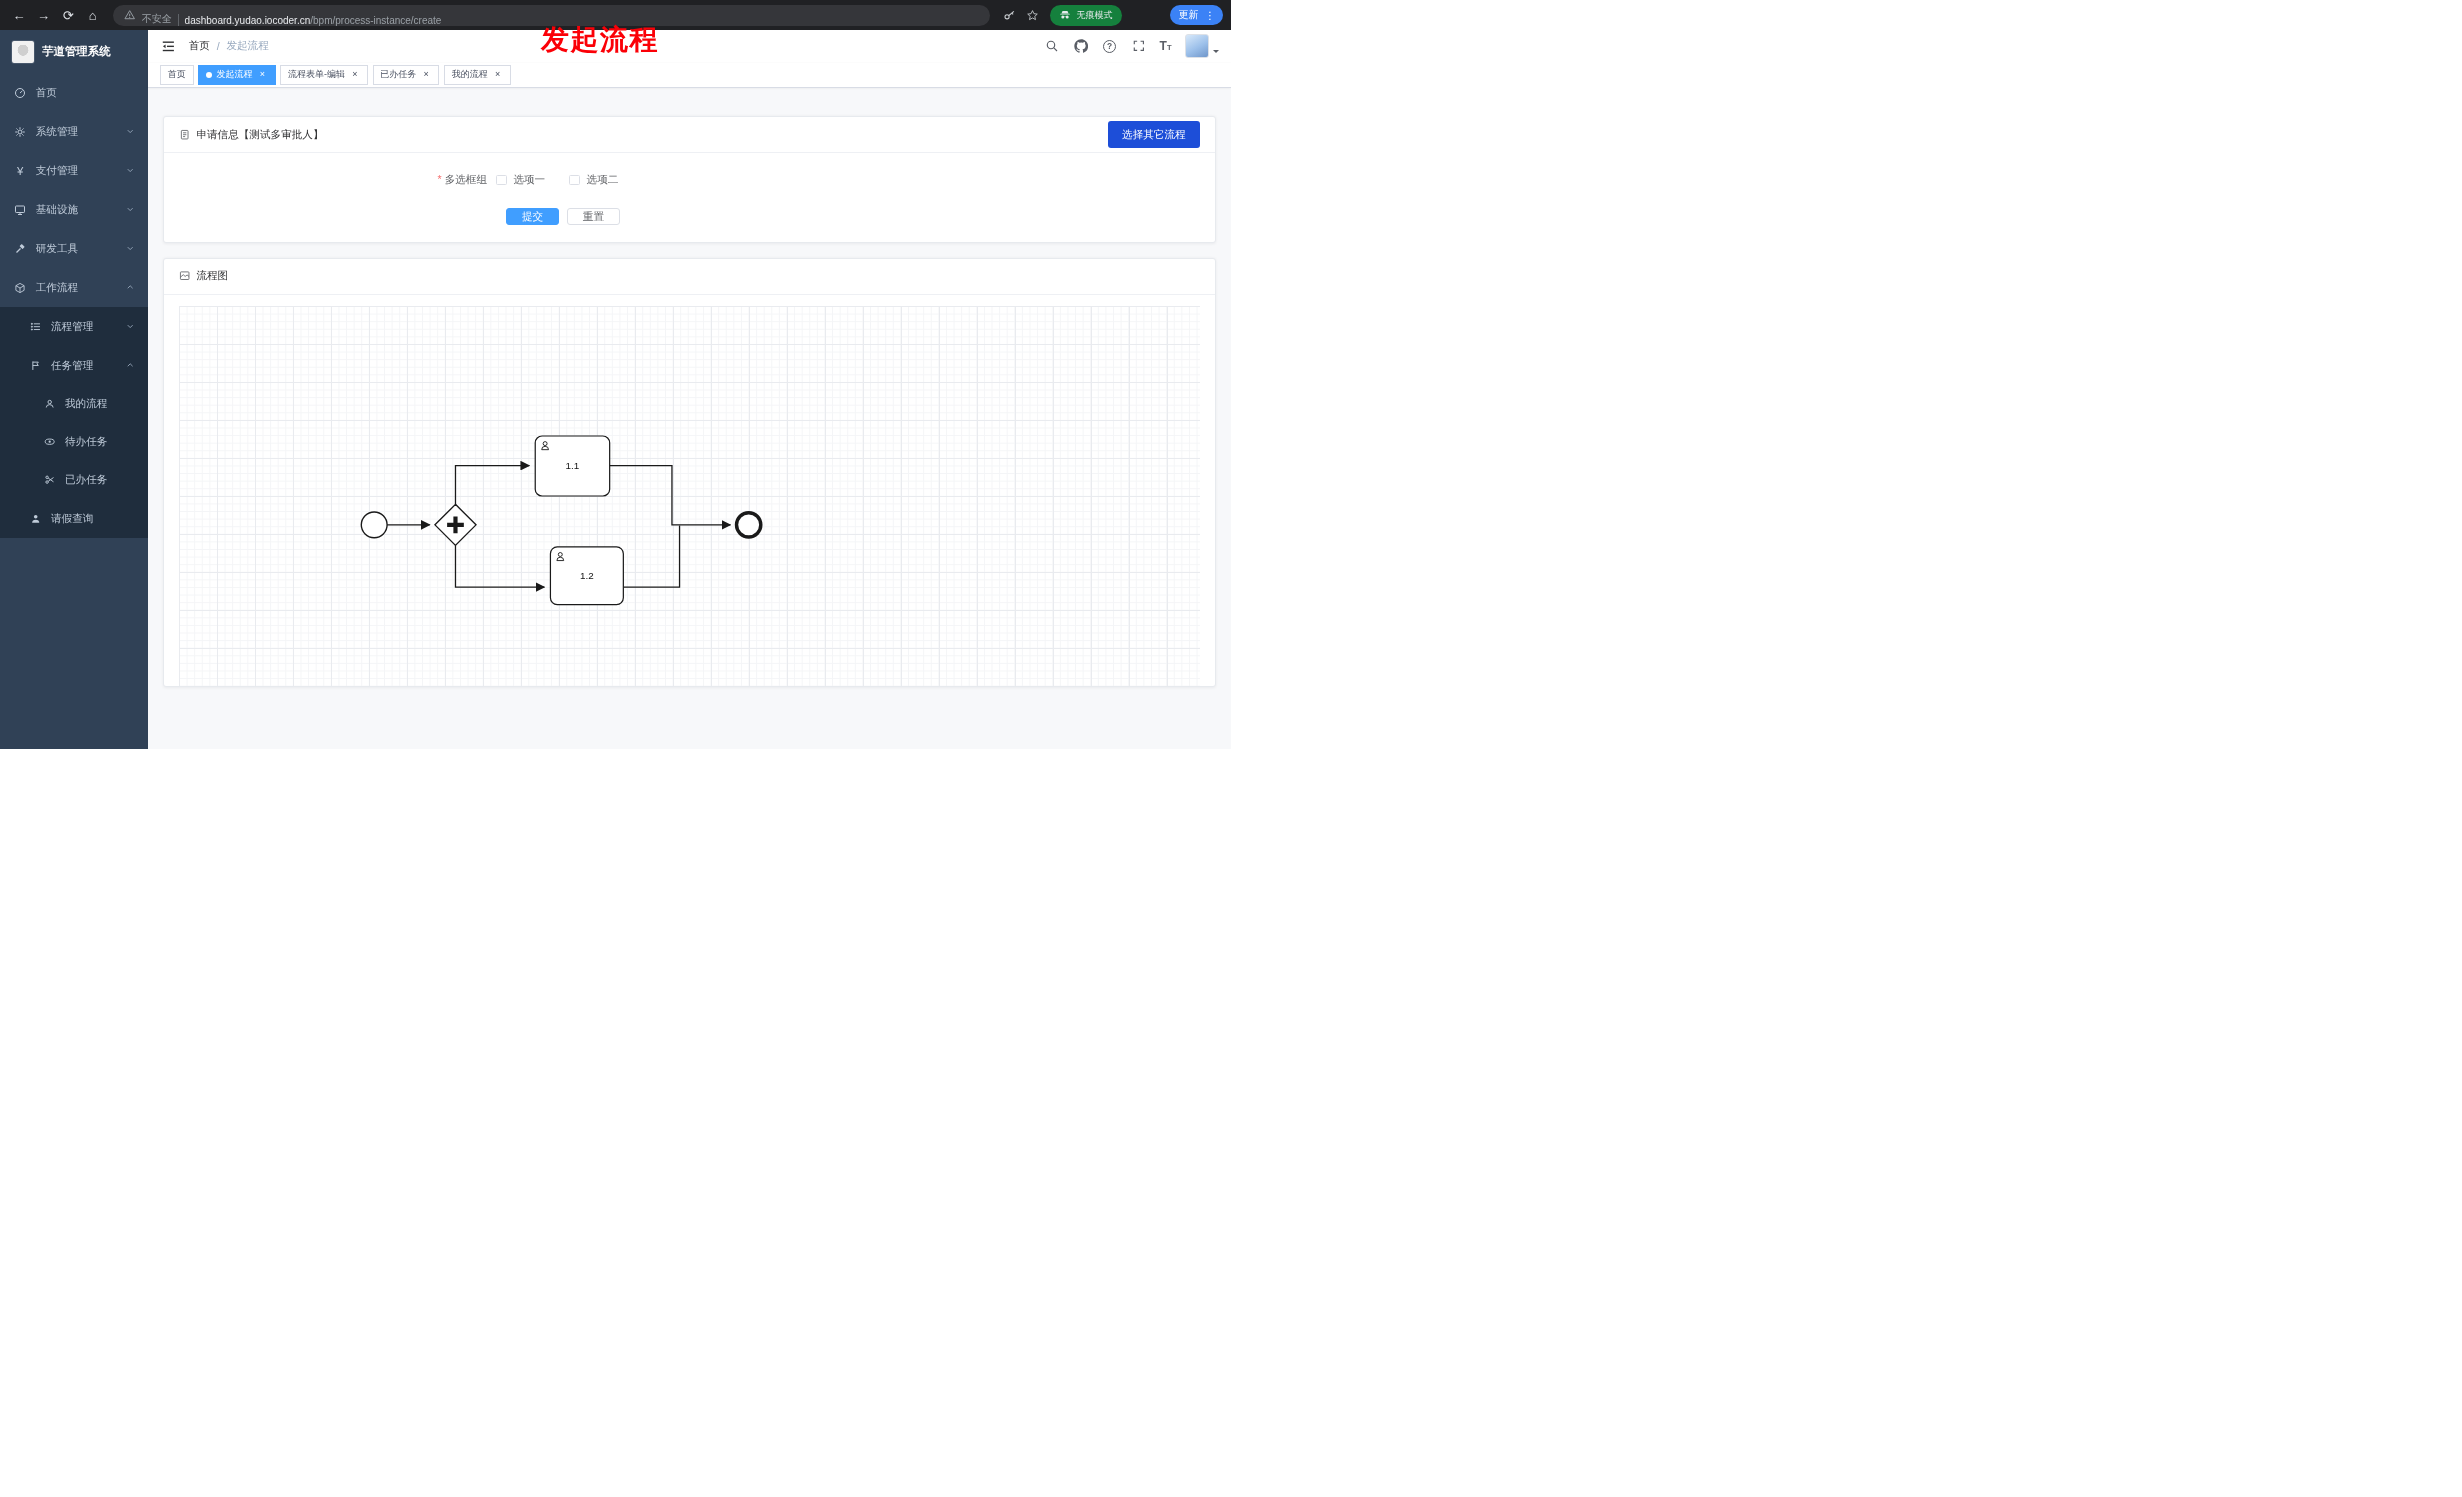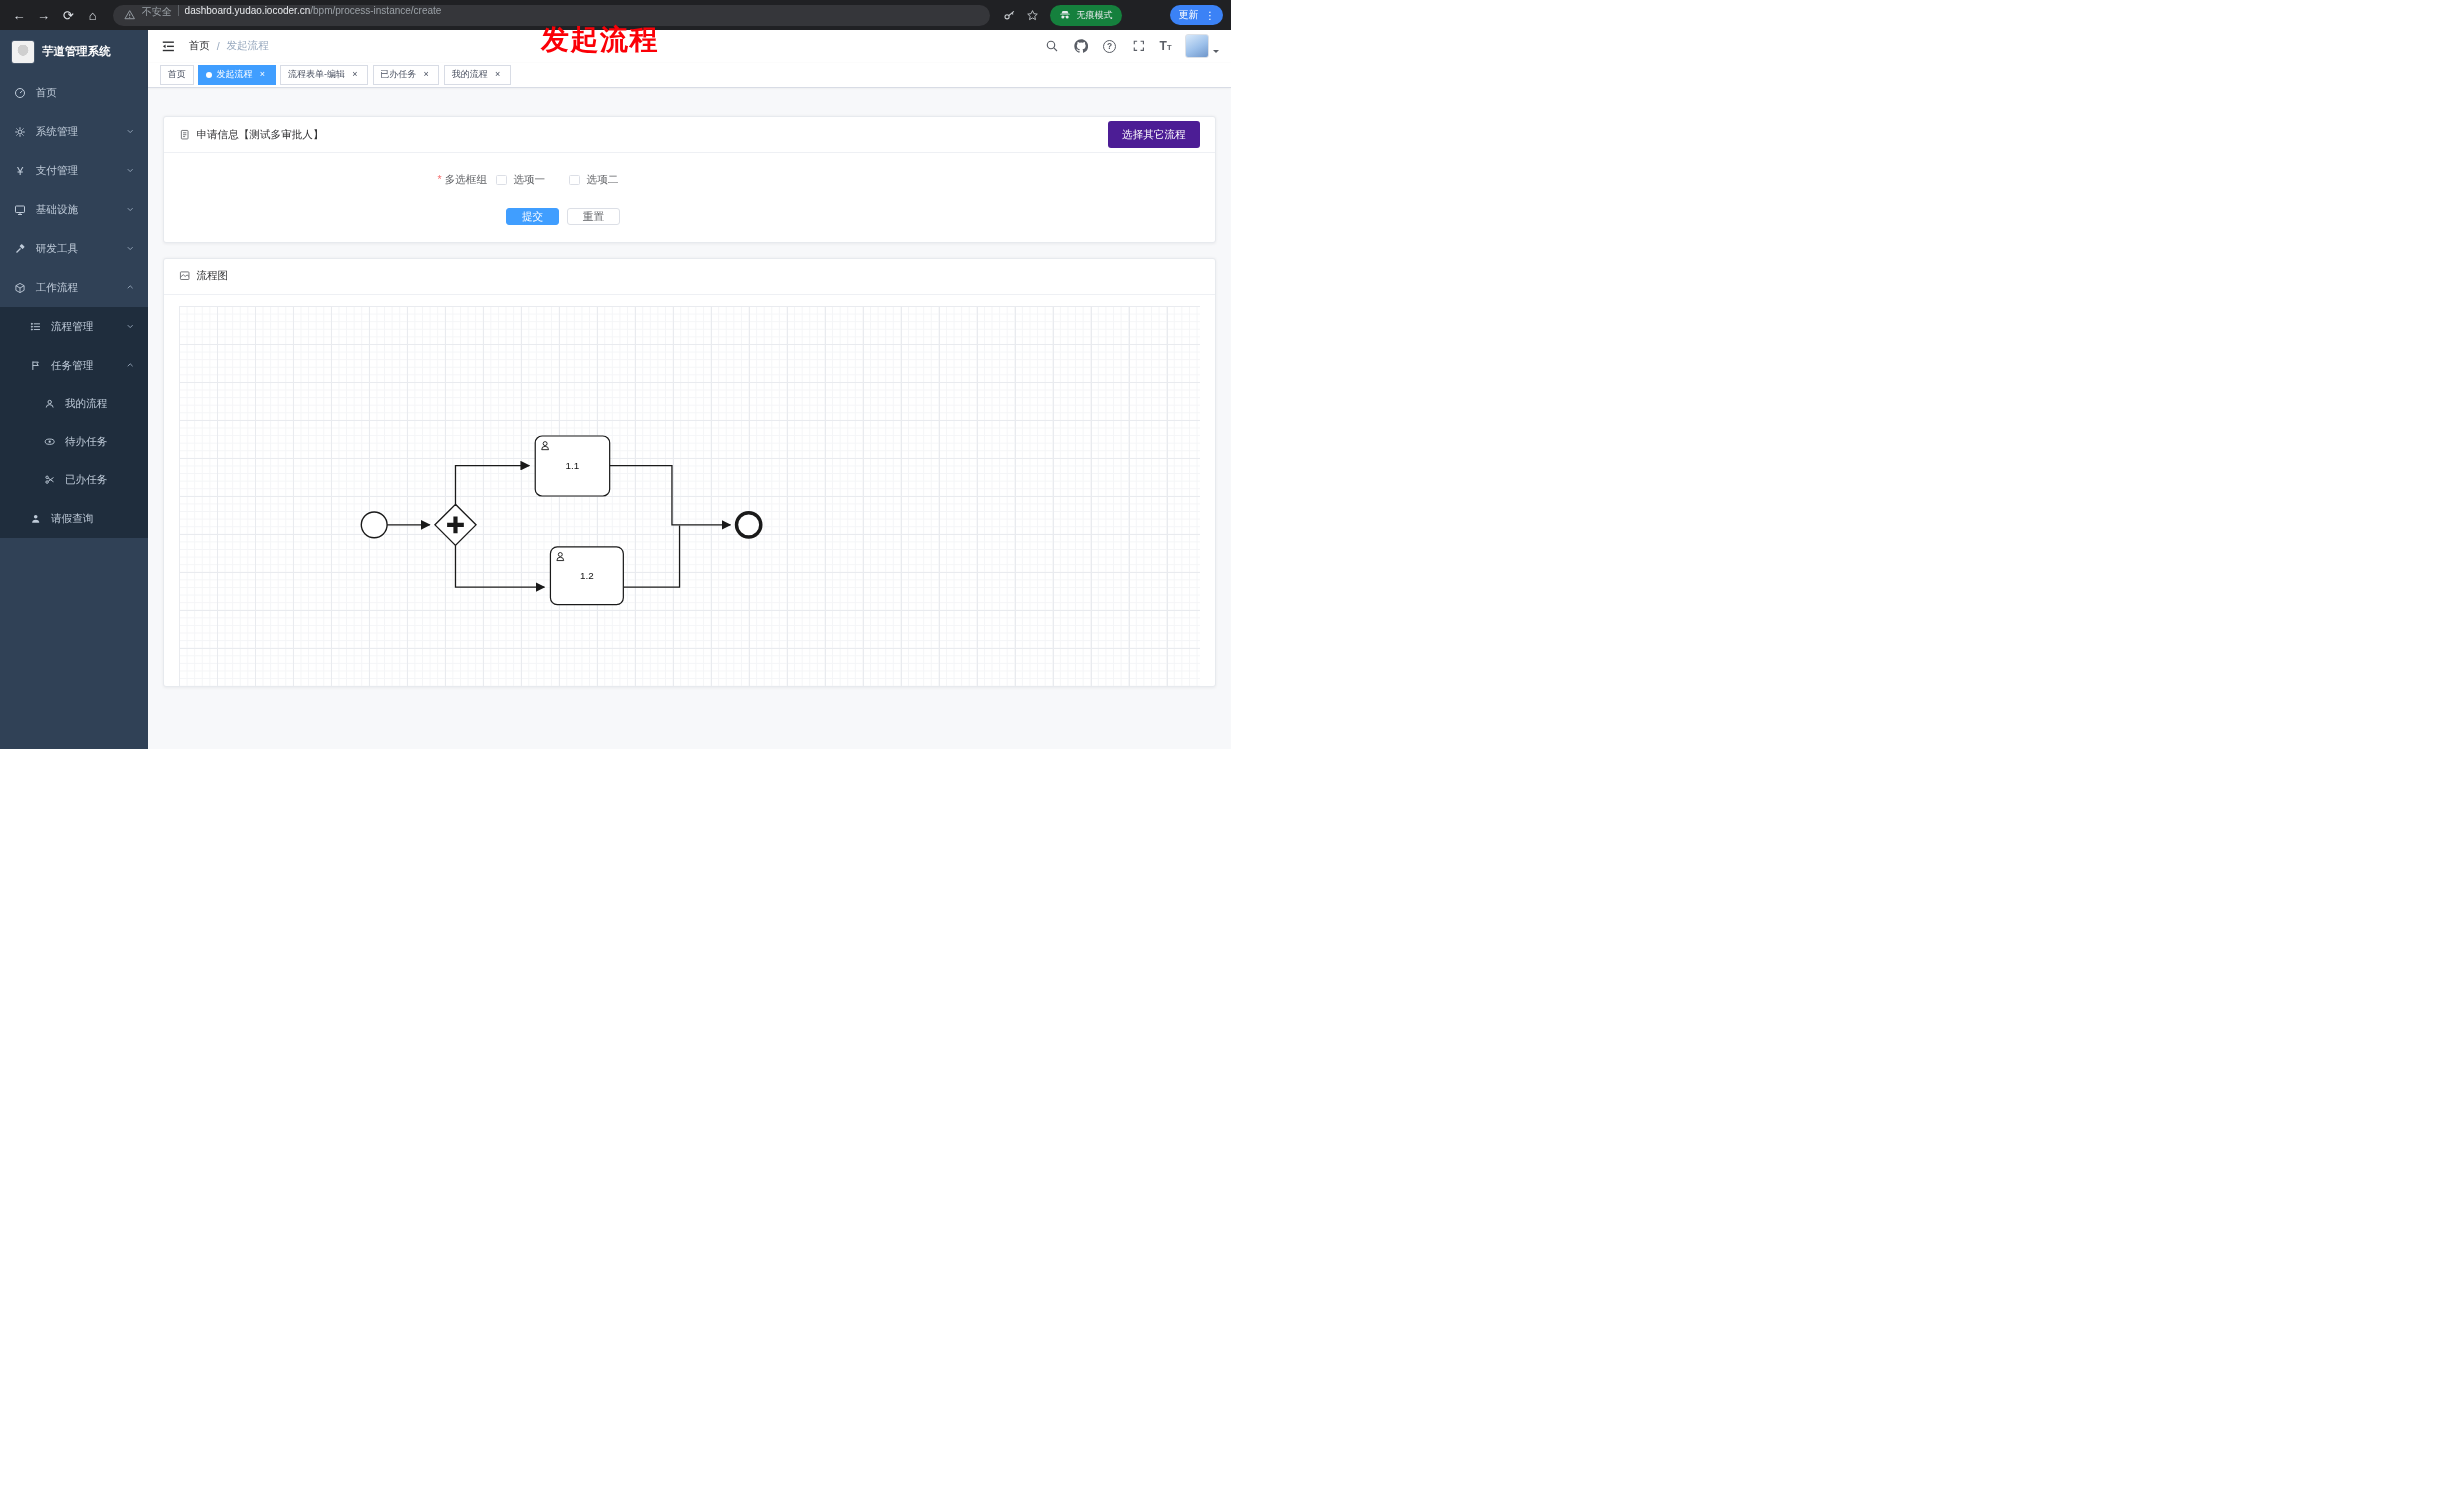--- a/index.html
+++ b/index.html
@@ -8,21 +8,21 @@
     font-family:"Liberation Sans","DejaVu Sans",sans-serif;
     background:#fff; position:relative; font-size:10.6px;
   }
   svg { display:block; }
 
   
   .browser-bar { height:30px; background:#202124; display:flex; align-items:center; padding:0 7.6px; gap:1.5px; }
   .nav-btn { width:23px; height:23px; border-radius:50%; display:flex; align-items:center; justify-content:center;
              color:#dde1e6; font-size:13px; cursor:pointer; flex-shrink:0; }
   .omnibox { flex:1; height:21px; background:#35363a; border-radius:10.6px; margin:0 7.6px; display:flex;
-             align-items:flex-start; padding:0 10.6px; gap:6px; font-size:10px; color:#9aa0a6; min-width:0; cursor:text; }
+             align-items:flex-end; padding:0 10.6px; gap:6px; font-size:10px; color:#9aa0a6; min-width:0; cursor:text; }
   .omni-sep { width:0.8px; height:11.4px; background:#5f6368; flex-shrink:0; }
   .url-domain { color:#e8eaed; white-space:nowrap; }
   .url-path { color:#9aa0a6; white-space:nowrap; }
   .omni-spacer { flex:1; }
   .bar-icon { width:21px; height:21px; display:flex; align-items:center; justify-content:center; color:#c9cdd1; cursor:pointer; flex-shrink:0; }
   .incog-badge { height:21px; background:#15803d; border-radius:10.6px; display:flex; align-items:center; gap:5.3px;
                  padding:0 9px; color:#e8eaed; font-size:9px; margin:8px 6px; white-space:nowrap; flex-shrink:0; }
   .update-pill { height:20.5px; background:#3b82f6; border-radius:10.6px; display:flex; align-items:center; gap:6px;
                  padding:0 8.4px; color:#fff; font-size:10px; cursor:pointer; white-space:nowrap; flex-shrink:0;margin-left:41px; }
   .update-dots { font-size:10.6px; }
@@ -73,21 +73,21 @@
   .tab.active .dot { display:inline-block; }
   .tab-close { font-size:9px; width:10.6px; height:10.6px; border-radius:50%; display:flex; align-items:center;
                justify-content:center; line-height:1; }
 
   
   .content { flex:1; padding:28px 15px; overflow:hidden; }
   .card { background:#fff; border:0.8px solid #e7eaee; border-radius:3px; box-shadow:0 0.8px 3px rgba(0,21,41,.06); }
   .card-header { display:flex; align-items:center; gap:6px; padding:0 15px; height:36px;
                  border-bottom:0.8px solid #eef0f4; font-size:10.6px; color:#303133; }
   .header-icon { color:#606266; display:flex; }
-  .switch-btn { margin-left:auto; height:27px; background:#4c1d95; color:#fff; border:none; border-radius:3px;
+  .switch-btn { margin-left:auto; height:27px; background:#1d4ed8; color:#fff; border:none; border-radius:3px;
                 font-size:10.6px; padding:0 14.4px; cursor:pointer; font-family:inherit; }
   .card-body { padding:20px 15px 16.7px; }
   .form-row { display:flex; align-items:center; margin-bottom:18px; }
   .form-row.checks { margin-bottom:21px; }
   .form-label { width:317px; text-align:right; padding-right:9px; font-size:10.6px; color:#606266; flex-shrink:0; }
   .form-label::before { content:"*"; color:#f56c6c; margin-right:3px; }
   .el-input { width:581px; height:26px; border:0.8px solid #dcdfe6; border-radius:3px; padding:0 10px; font-size:10.6px;
               color:#606266; font-family:inherit; background:#fff; outline:none; }
   .el-input::placeholder { color:#c0c4cc; }
   .checkbox-group { display:flex; gap:24px; align-items:center; }

